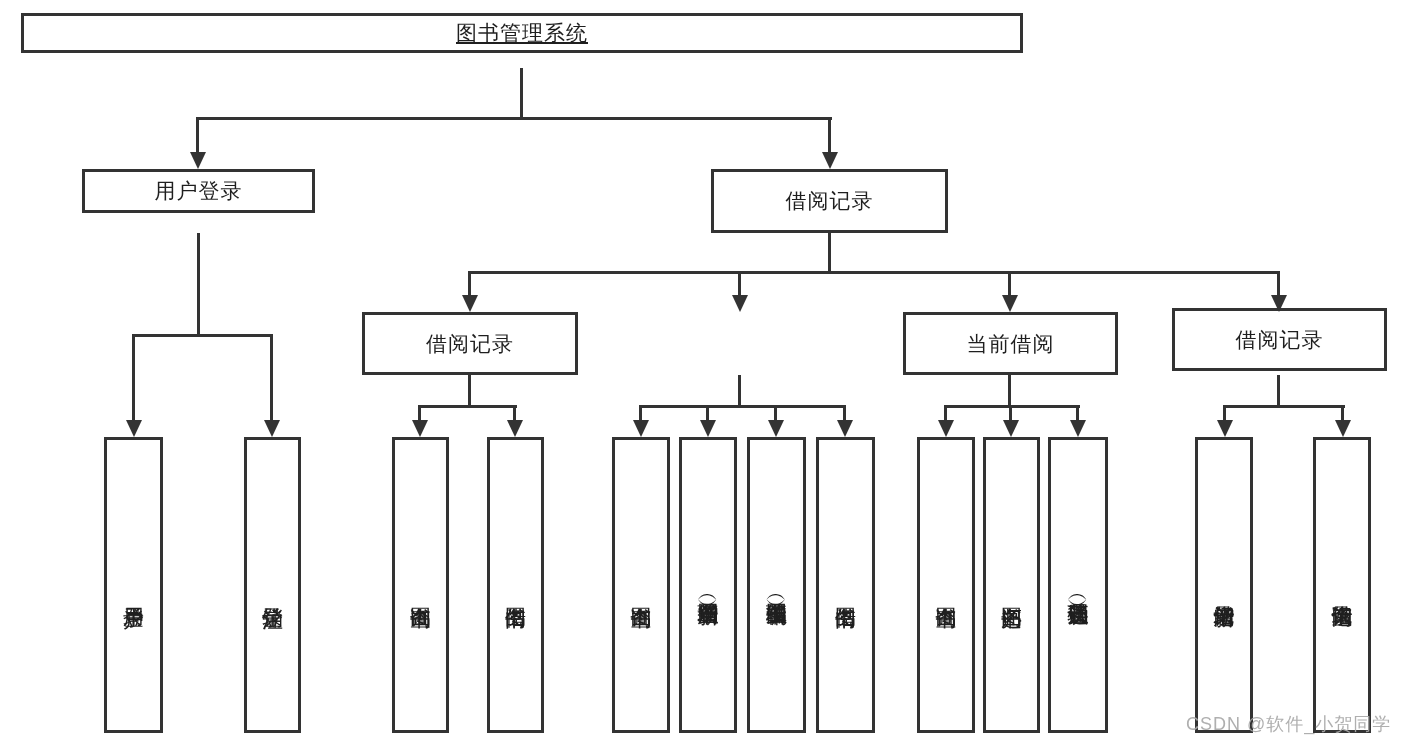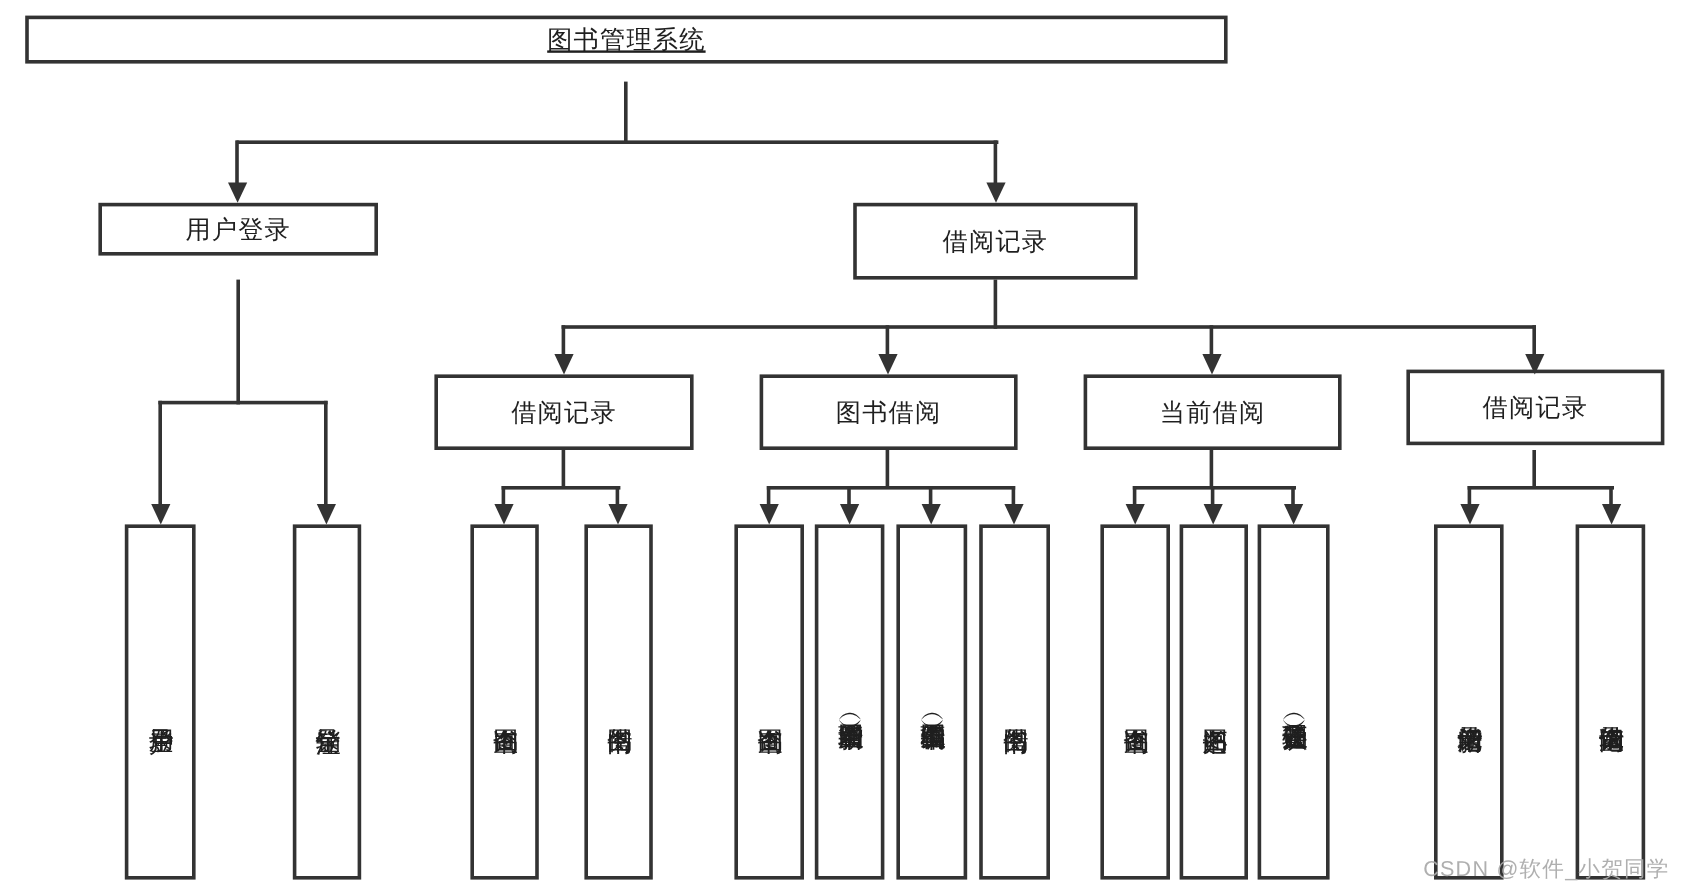--- a/index.html
+++ b/index.html
@@ -63,23 +63,20 @@
   </div>
 
   <div class="box" style="left:711px;top:169px;width:237px;height:64px;">
     <span>借阅记录</span>
   </div>
 
   <div class="box" style="left:362px;top:312px;width:216px;height:63px;">
     <span>借阅记录</span>
   </div>
 
-  <div class="box" style="left:633px;top:312px;width:215px;height:63px;">
-    <span>图书借阅</span>
-  </div>
 
   <div class="box" style="left:903px;top:312px;width:215px;height:63px;">
     <span>当前借阅</span>
   </div>
 
   <div class="box" style="left:1172px;top:308px;width:215px;height:63px;">
     <span>借阅记录</span>
   </div>
 
   <div class="box leaf" style="left:104px;width:59px;">

